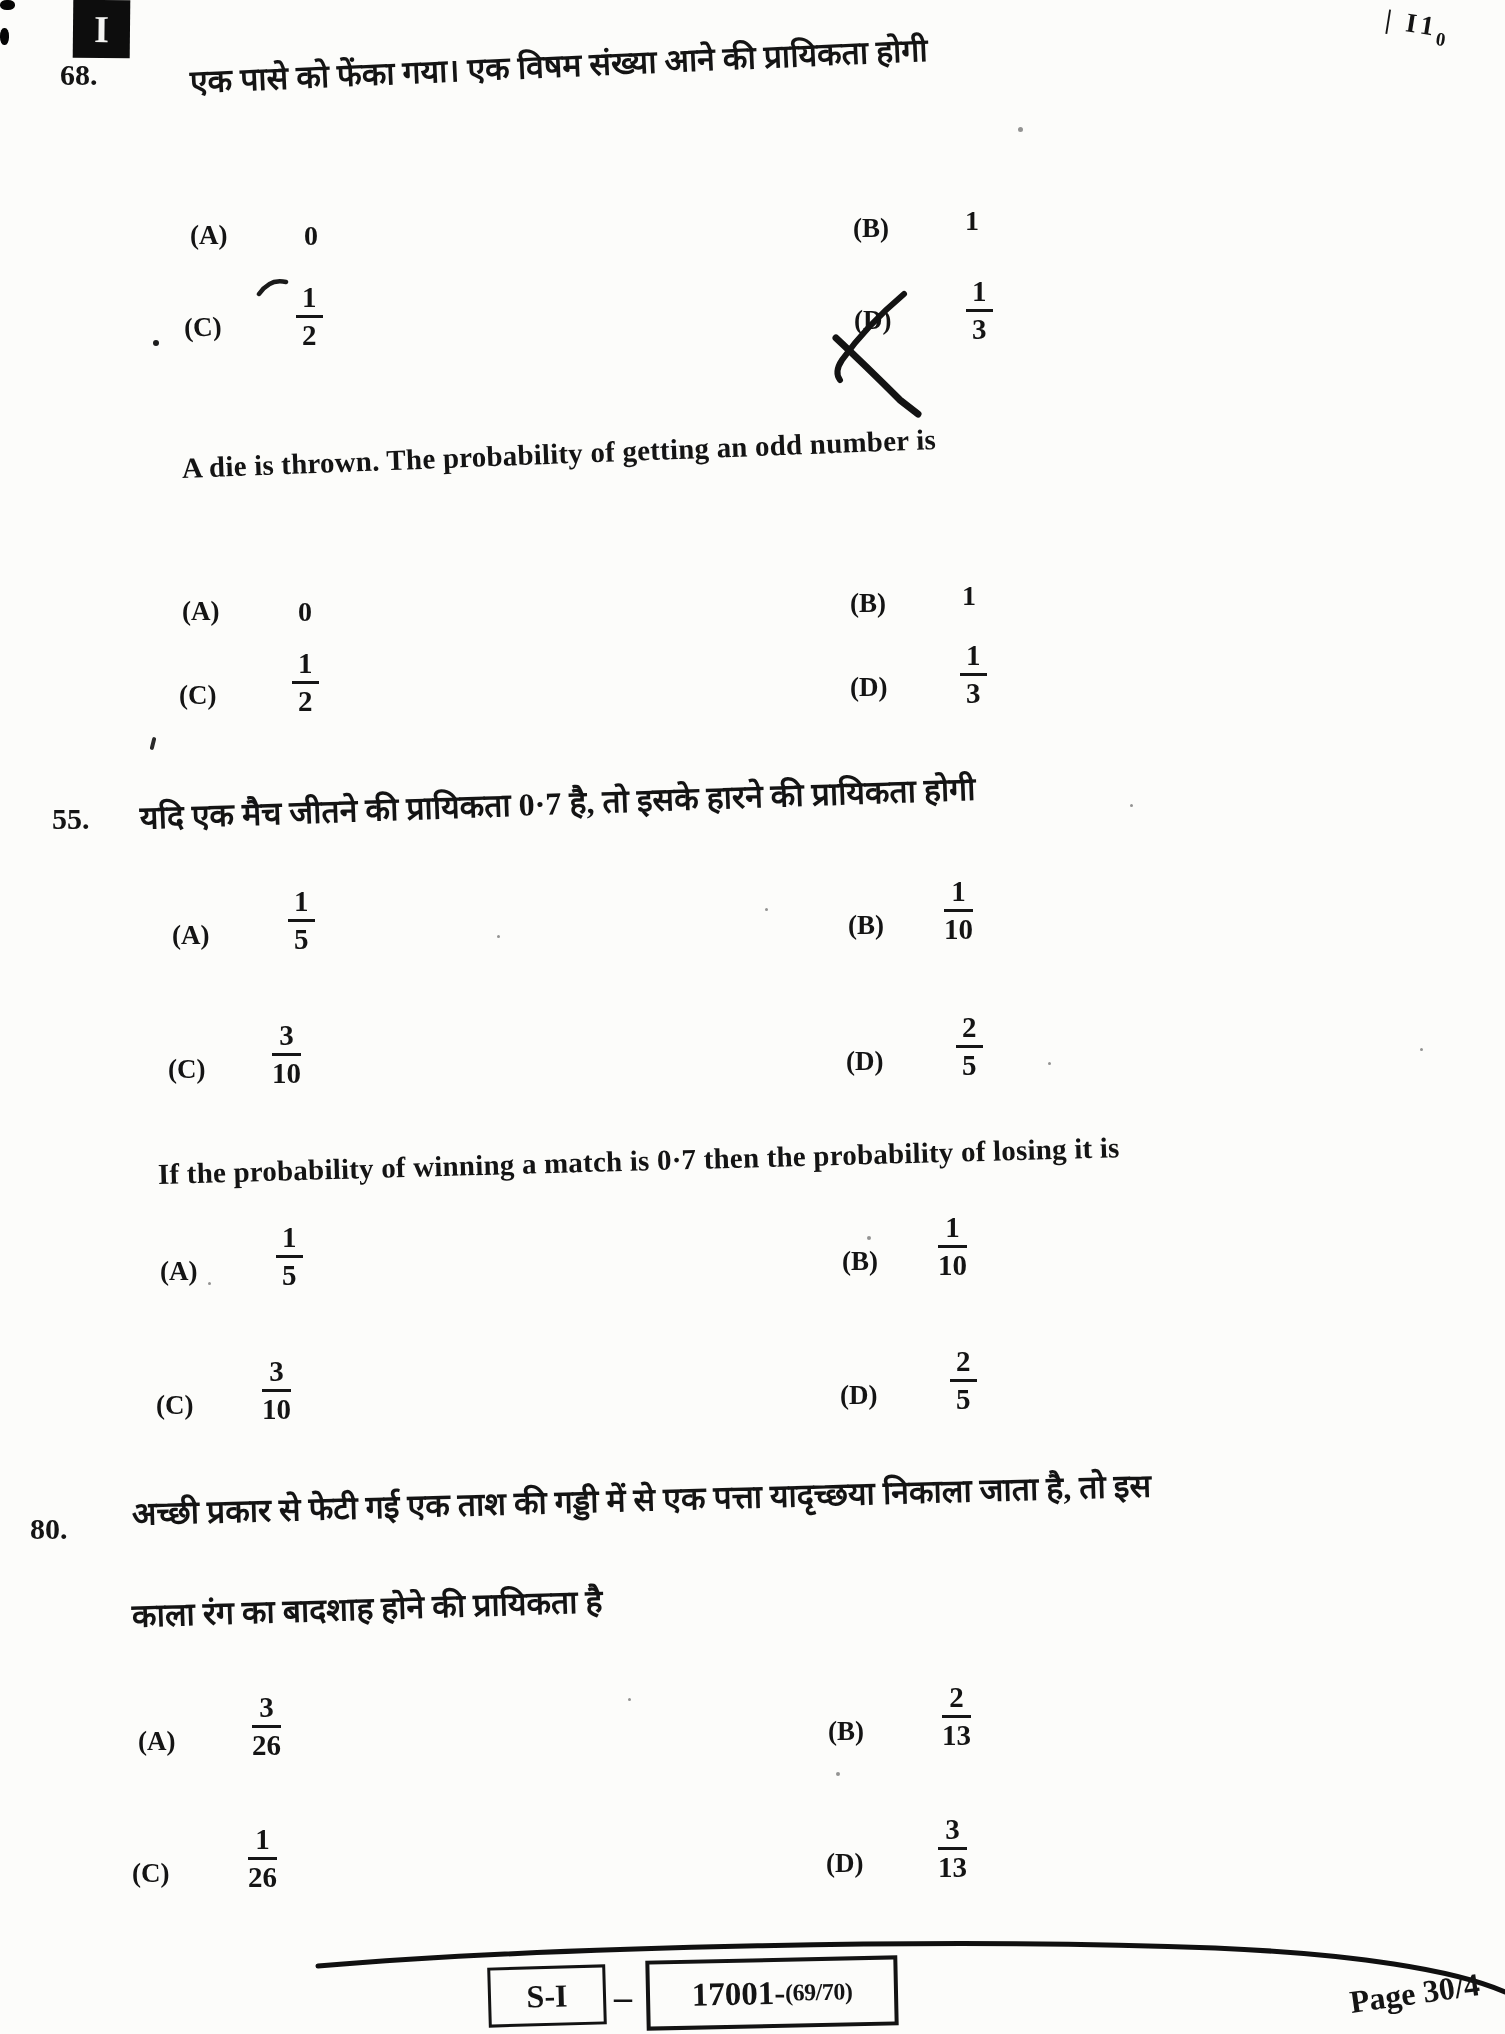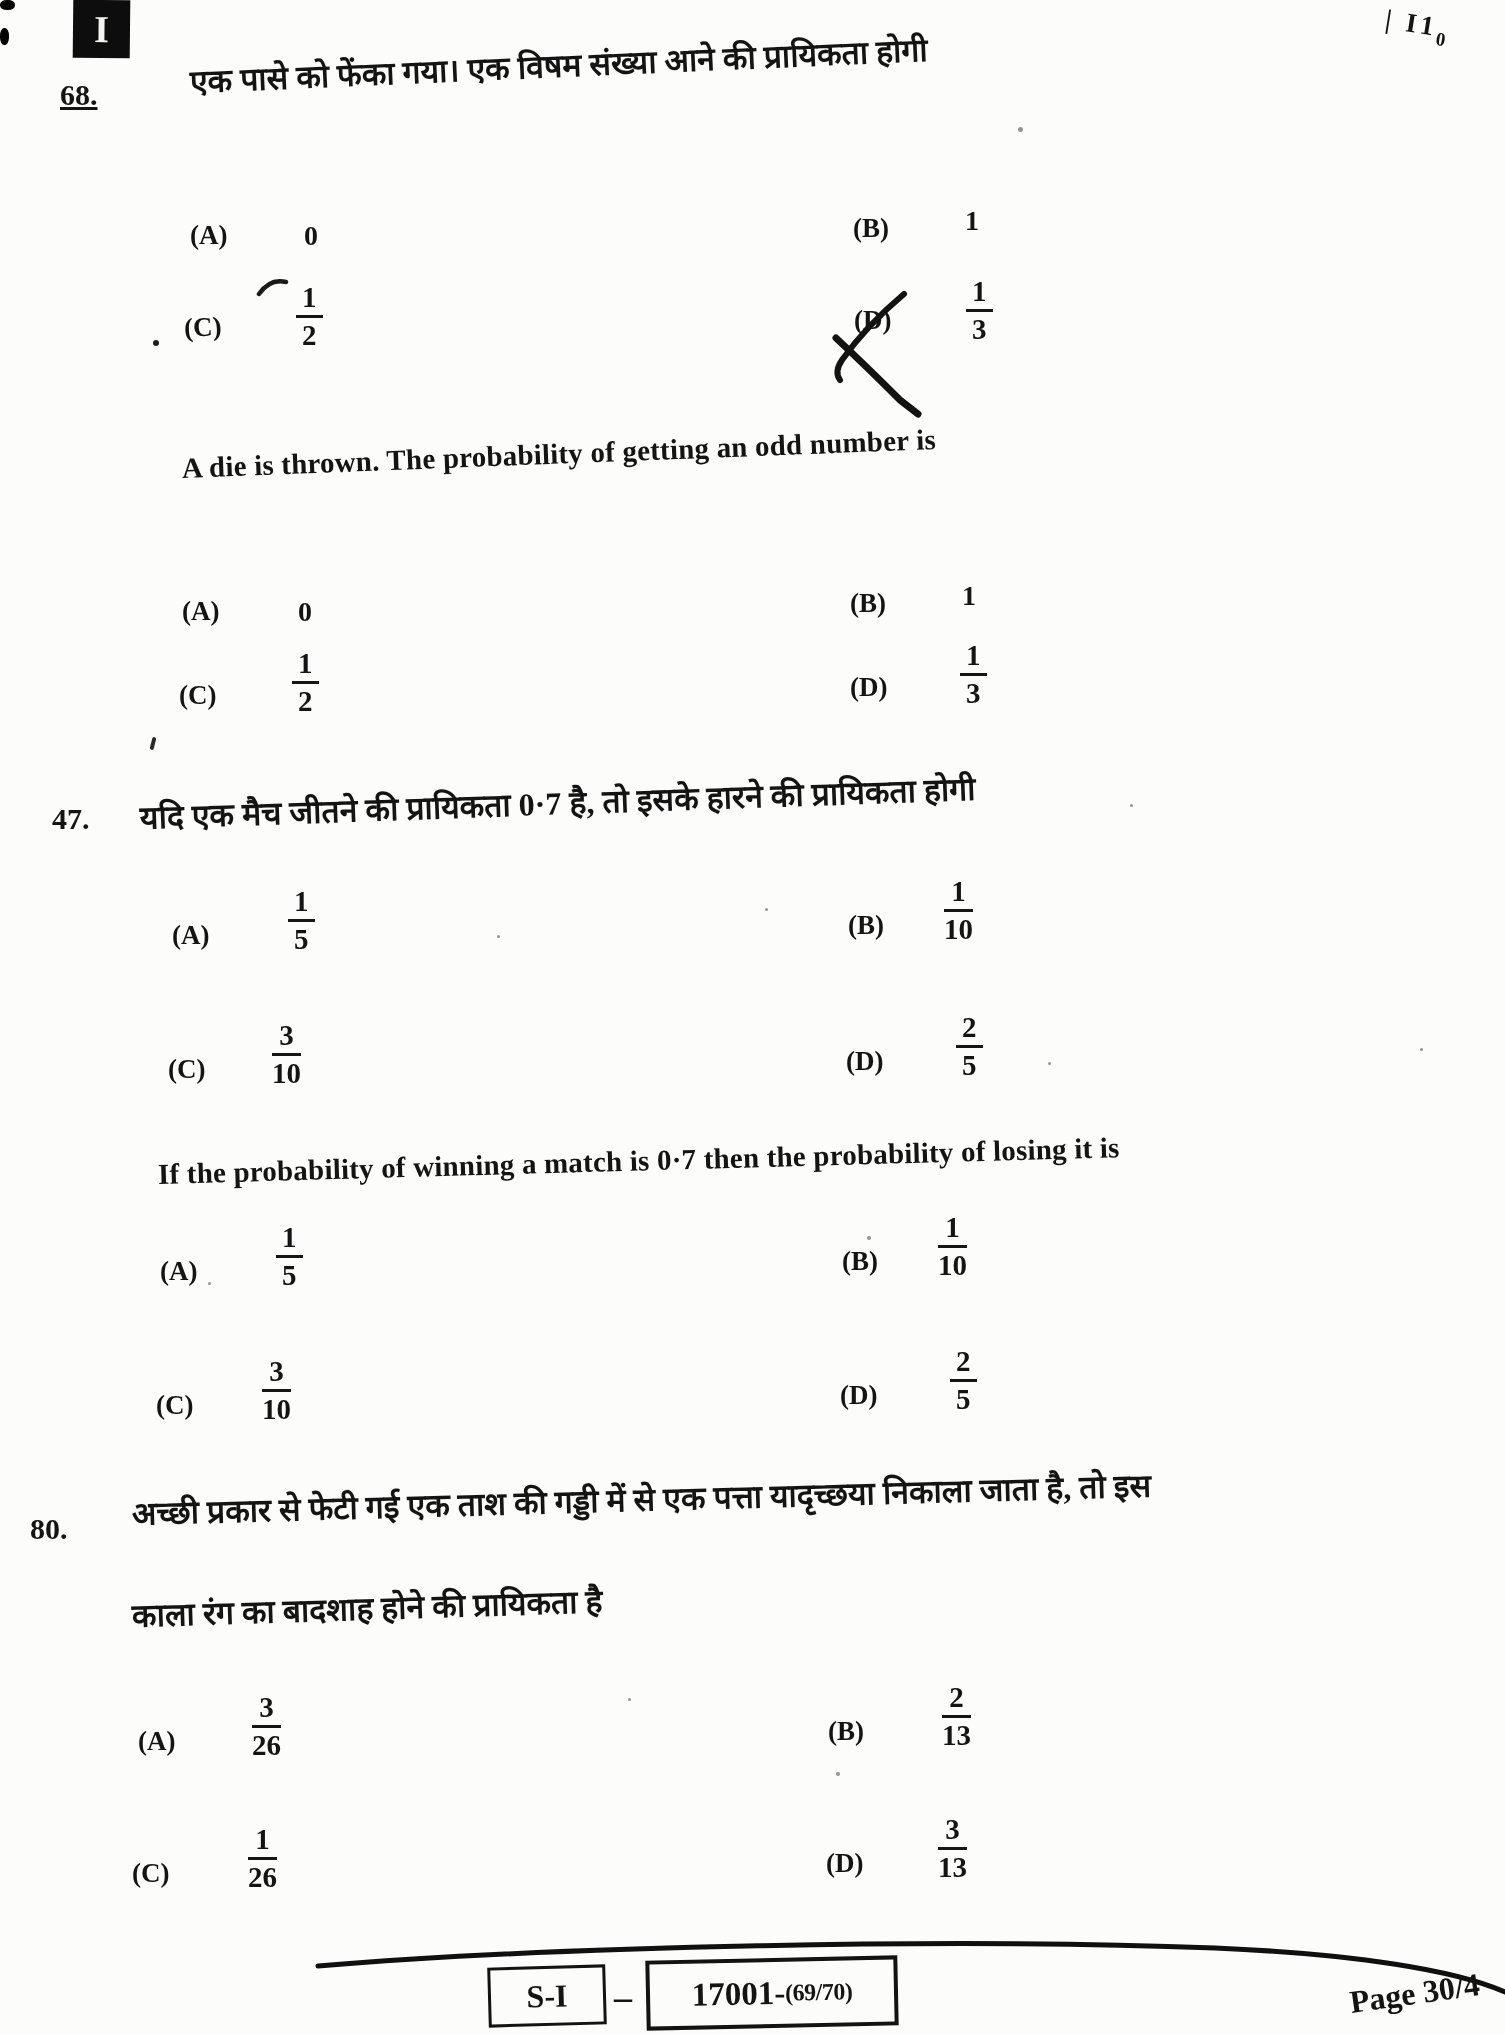--- a/index.html
+++ b/index.html
@@ -44,21 +44,21 @@
   <div class="abs edge-blob" style="left:0;top:28px;width:9px;height:17px;"></div>
 
   <div class="abs corner-box" style="left:73px;top:0;">
     <span>I</span>
   </div>
 
   <div class="abs tr-marker" style="left:1388px;top:4px;">
     <span>| I1</span><span class="subz">0</span>
   </div>
 
-  <div class="abs qnum" style="left:60px;top:78px;text-decoration:underline;">68.</div>
+  <div class="abs qnum" style="left:60px;top:58px;">68.</div>
   <div class="abs hindi" style="left:190px;top:62px;transform:rotate(-2.5deg);">एक पासे को फेंका गया। एक विषम संख्या आने की प्रायिकता होगी</div>
 
   <div class="abs olabel" style="left:190px;top:220px;">(A)</div>
   <div class="abs oval" style="left:304px;top:220px;">0</div>
   <div class="abs olabel" style="left:853px;top:213px;">(B)</div>
   <div class="abs oval" style="left:965px;top:205px;">1</div>
 
   <div class="abs olabel" style="left:184px;top:312px;transform:rotate(-3deg);">(C)</div>
   <div class="abs frac" style="left:296px;top:282px;">
     <span class="fnum">1</span>
@@ -90,21 +90,21 @@
     <span class="fnum">1</span>
     <span class="fden">2</span>
   </div>
   <div class="abs olabel" style="left:850px;top:672px;">(D)</div>
   <div class="abs frac" style="left:960px;top:640px;">
     <span class="fnum">1</span>
     <span class="fden">3</span>
   </div>
   <div class="tickmark" style="left:151px;top:737px;"></div>
 
-  <div class="abs qnum" style="left:52px;top:802px;">47.</div>
+  <div class="abs qnum" style="left:52px;top:802px;">55.</div>
   <div class="abs hindi" style="left:140px;top:798px;transform:rotate(-2deg);">यदि एक मैच जीतने की प्रायिकता 0·7 है, तो इसके हारने की प्रायिकता होगी</div>
 
   <div class="abs olabel" style="left:172px;top:920px;">(A)</div>
   <div class="abs frac" style="left:288px;top:886px;">
     <span class="fnum">1</span>
     <span class="fden">5</span>
   </div>
   <div class="abs olabel" style="left:848px;top:910px;">(B)</div>
   <div class="abs frac" style="left:944px;top:876px;">
     <span class="fnum">1</span>

